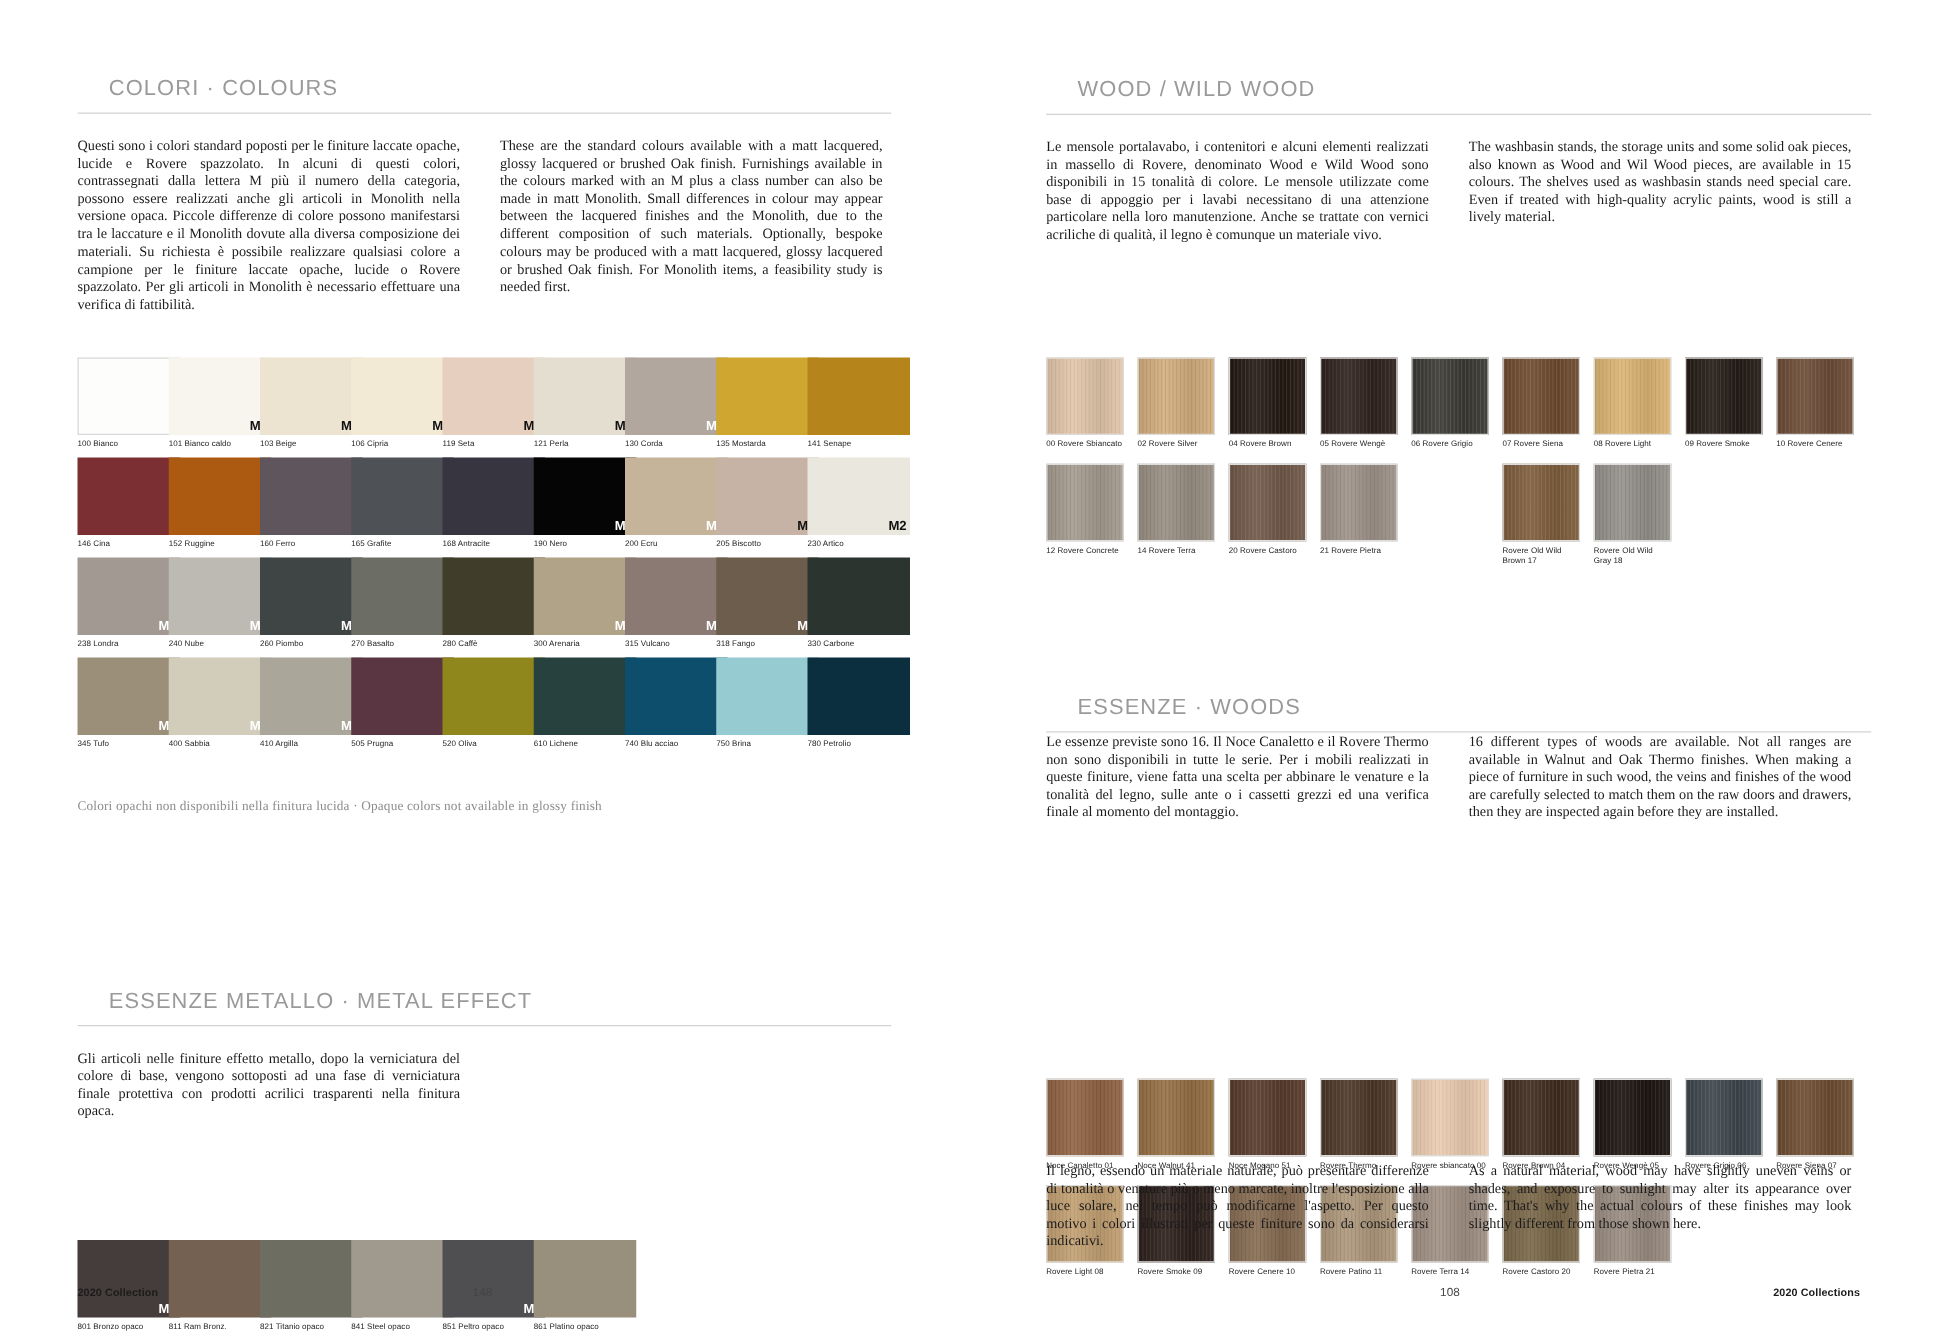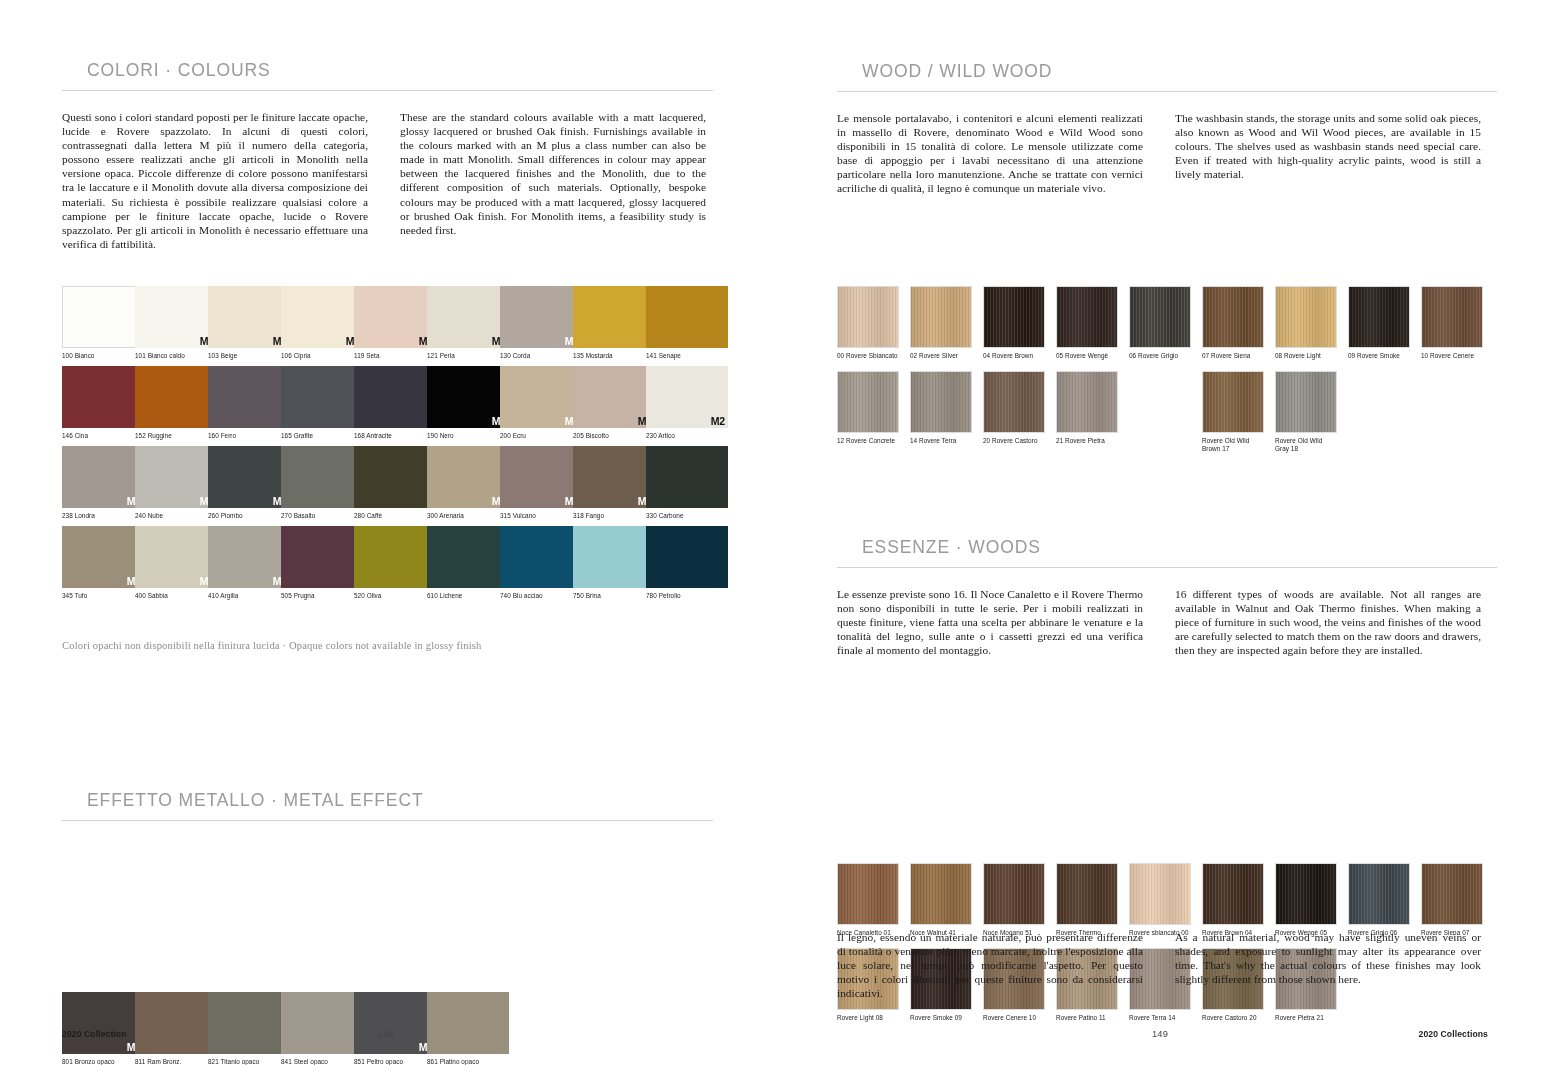--- a/index.html
+++ b/index.html
@@ -341,25 +341,28 @@
         </div>
         <div class="cap">851 Peltro opaco</div>
       </div>
       <div class="sw" style="left: 365px; top: 0px;">
         <div class="chip" style="background: rgb(152, 144, 124);"></div>
         <div class="cap">861 Platino opaco</div>
       </div>
     </div>
 
   <div class="inner" style="top:790px;width:651px;">
-    <div class="sec-head">EFFETTO METALLO · METAL EFFECT</div>
+    <div class="sec-head">ESSENZE METALLO · METAL EFFECT</div>
     <div class="sec-rule"></div>
   </div>
 
   <div class="inner copy" style="top:840px;">
+    <div class="col">
+        <p>Gli articoli nelle finiture effetto metallo, dopo la verniciatura del colore di base, vengono sottoposti ad una fase di verniciatura finale protettiva con prodotti acrilici trasparenti nella finitura opaca.</p>
+      </div>
   </div>
 
 </div>
 
 <div class="page page-right">
 
   <div class="inner" style="top:61px;width:660px;">
     <div class="sec-head">WOOD / WILD WOOD</div>
     <div class="sec-rule"></div>
   </div>
@@ -433,21 +436,21 @@
         <div class="cap">Rovere Old Wild
 Brown 17</div>
       </div>
       <div class="sw" style="left: 438px; top: 85px;">
         <div class="wchip" style="background-image: repeating-linear-gradient(90deg, rgba(70, 70, 68, 0.22) 0px, rgba(70, 70, 68, 0.22) 1px, rgba(0, 0, 0, 0) 1px, rgba(0, 0, 0, 0) 3px), linear-gradient(90deg, rgba(0, 0, 0, 0.1), rgba(255, 255, 255, 0.07) 35%, rgba(0, 0, 0, 0.09) 70%, rgba(255, 255, 255, 0.05)); background-color: rgb(153, 150, 144);"></div>
         <div class="cap">Rovere Old Wild
 Gray 18</div>
       </div>
     </div>
 
-  <div class="inner" style="top:537px;width:660px;">
+  <div class="inner" style="top:555px;width:660px;">
     <div class="sec-head">ESSENZE · WOODS</div>
     <div class="sec-rule"></div>
   </div>
 
   <div class="inner copy" style="top:587px;">
     <div class="col">
         <p>Le essenze previste sono 16. Il Noce Canaletto e il Rovere Thermo non sono disponibili in tutte le serie.
 Per i mobili realizzati in queste finiture, viene fatta una scelta per abbinare le venature e la tonalità del legno, sulle ante o i cassetti grezzi ed una verifica finale al momento del montaggio.</p>
       </div>
     <div class="col">
@@ -529,14 +532,14 @@
       </div>
     <div class="col">
         <p>As a natural material, wood may have slightly uneven veins or shades, and exposure to sunlight may alter its appearance over time.
 That's why the actual colours of these finishes may look slightly different from those shown here.</p>
       </div>
   </div>
 </div>
 
 <div class="footer f-left">2020 Collection</div>
 <div class="footer f-pageL">148</div>
-<div class="footer f-pageR">149</div>
+<div class="footer f-pageR">108</div>
 <div class="footer f-right">2020 Collections</div>
 
 </body></html>

